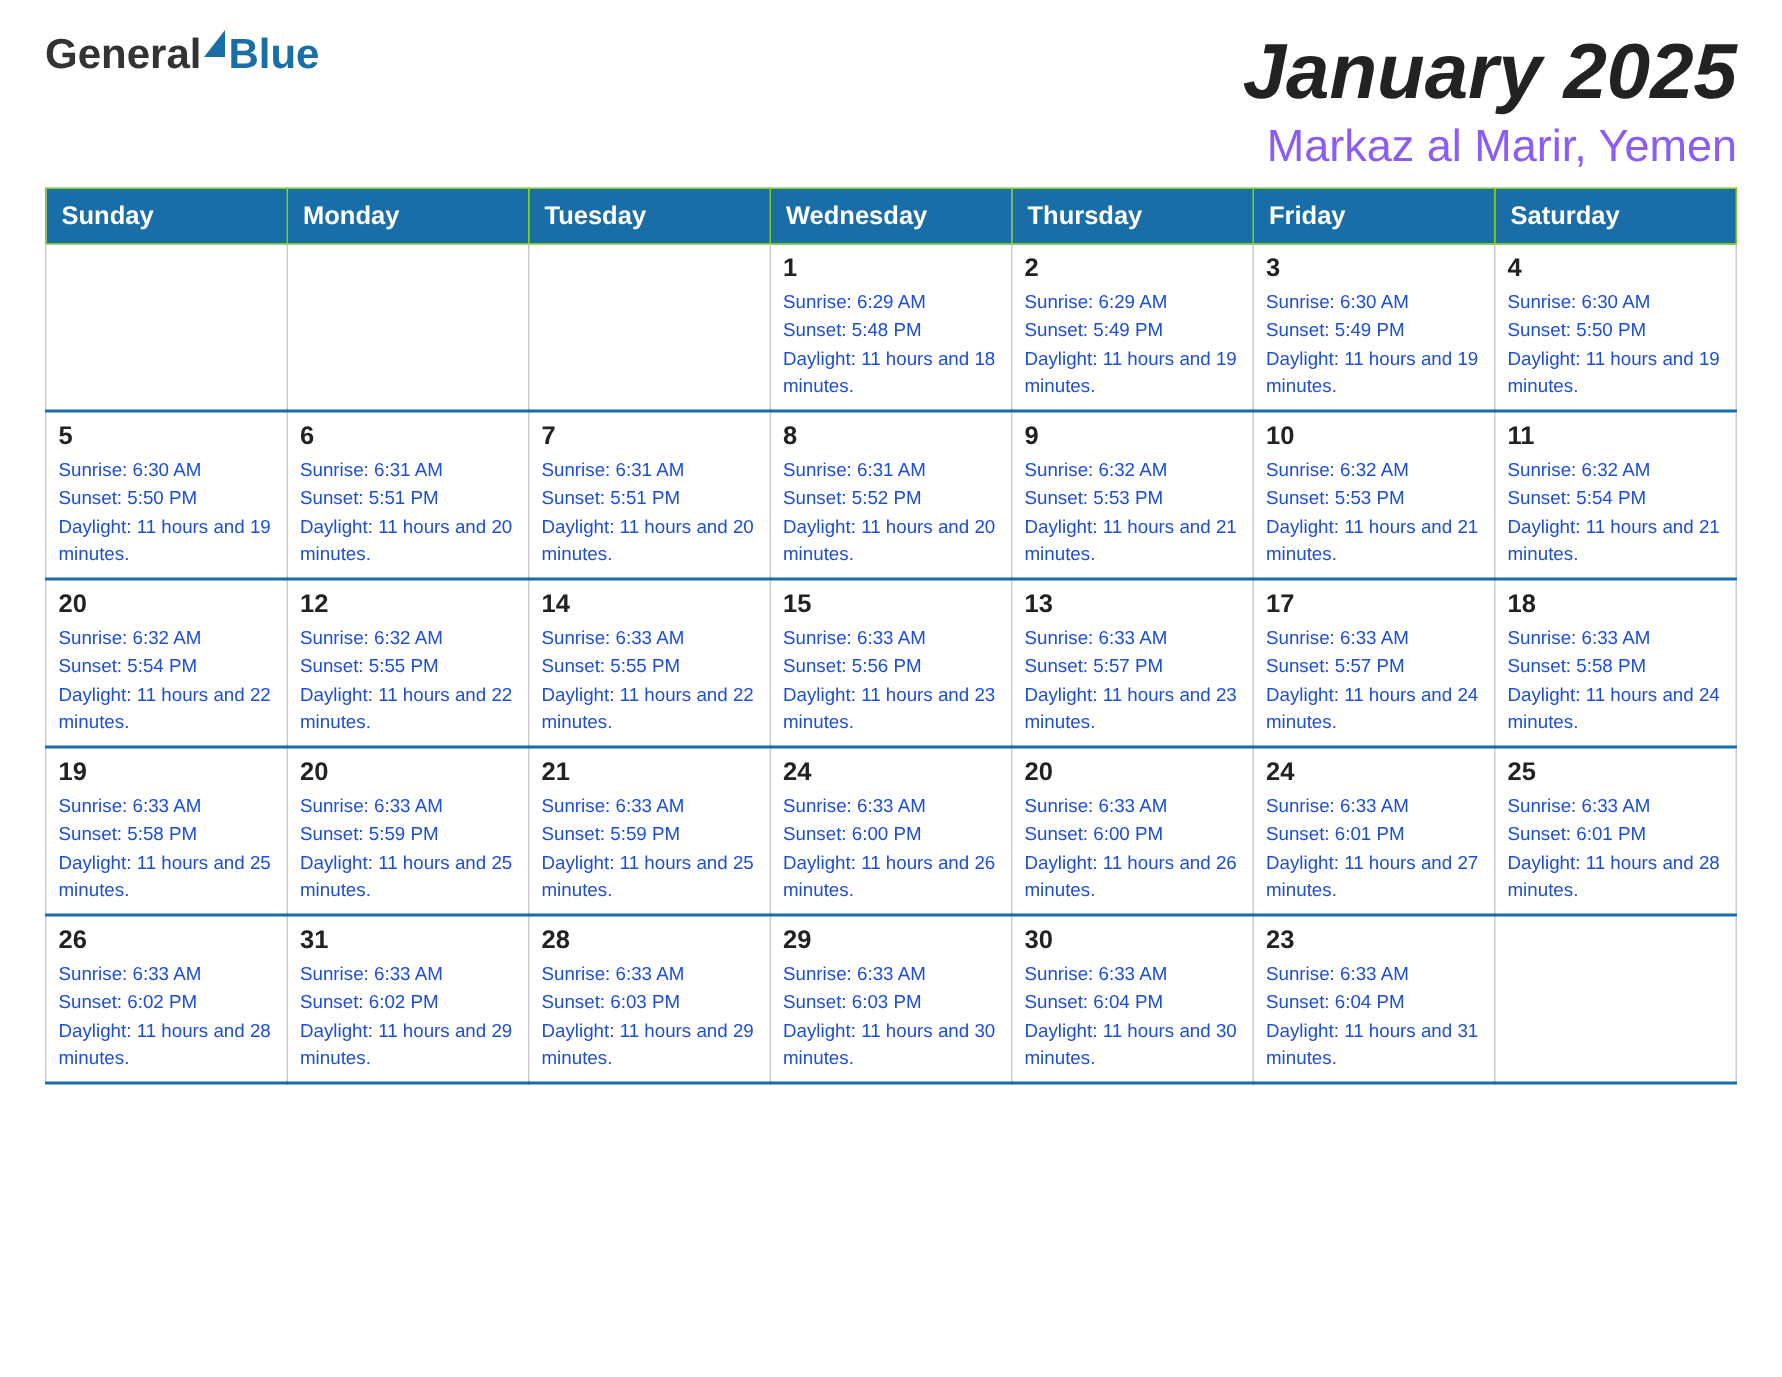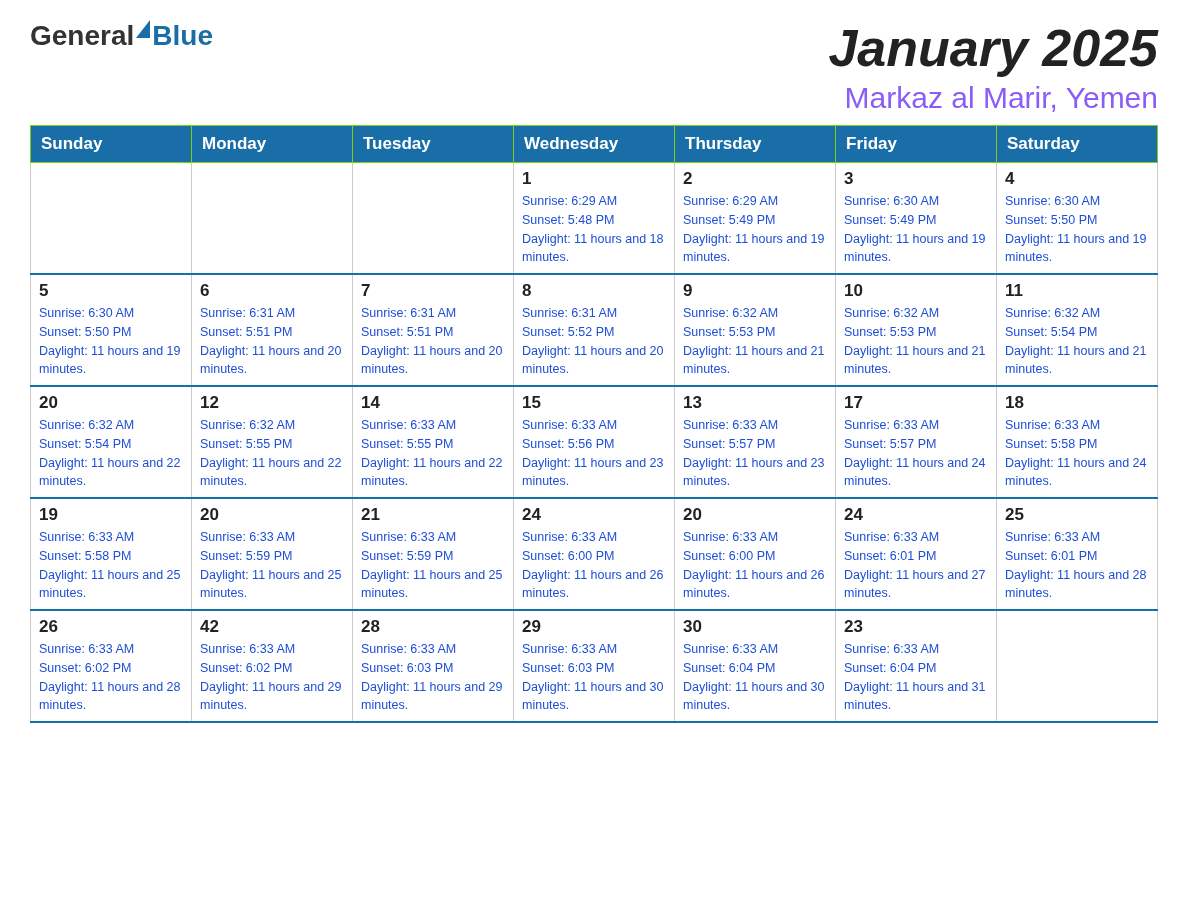--- a/index.html
+++ b/index.html
@@ -237,21 +237,21 @@
           <span class="day-number">25</span>
           <div class="day-info">Sunrise: 6:33 AM<br>Sunset: 6:01 PM<br>Daylight: 11 hours and 28 minutes.</div>
         </td>
       </tr>
       <tr>
         <td>
           <span class="day-number">26</span>
           <div class="day-info">Sunrise: 6:33 AM<br>Sunset: 6:02 PM<br>Daylight: 11 hours and 28 minutes.</div>
         </td>
         <td>
-          <span class="day-number">42</span>
+          <span class="day-number">31</span>
           <div class="day-info">Sunrise: 6:33 AM<br>Sunset: 6:02 PM<br>Daylight: 11 hours and 29 minutes.</div>
         </td>
         <td>
           <span class="day-number">28</span>
           <div class="day-info">Sunrise: 6:33 AM<br>Sunset: 6:03 PM<br>Daylight: 11 hours and 29 minutes.</div>
         </td>
         <td>
           <span class="day-number">29</span>
           <div class="day-info">Sunrise: 6:33 AM<br>Sunset: 6:03 PM<br>Daylight: 11 hours and 30 minutes.</div>
         </td>

